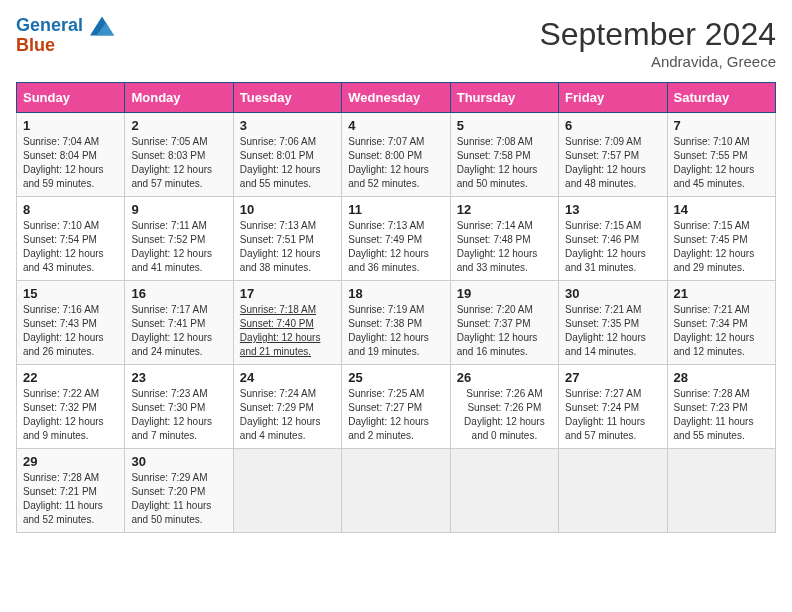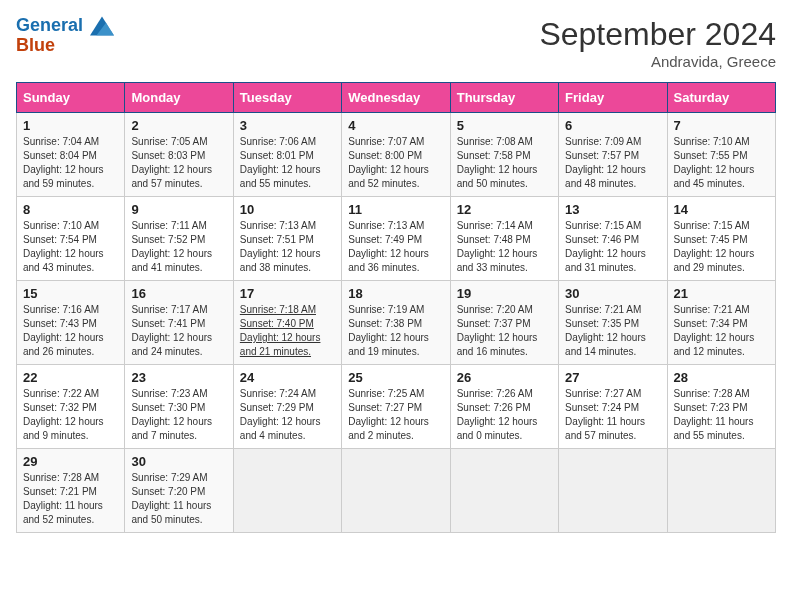--- a/index.html
+++ b/index.html
@@ -302,21 +302,21 @@
         </td>
         <td>
           <span class="day-num">25</span>
           <div class="day-info" style="white-space: pre-wrap;">Sunrise: 7:25 AM
 Sunset: 7:27 PM
 Daylight: 12 hours
 and 2 minutes.</div>
         </td>
         <td>
           <span class="day-num">26</span>
-          <div class="day-info" style="white-space: pre-wrap;">Sunrise: 7:26 AM
+          <div class="day-info" style="white-space: pre-wrap; text-align: center;">Sunrise: 7:26 AM
 Sunset: 7:26 PM
 Daylight: 12 hours
 and 0 minutes.</div>
         </td>
         <td>
           <span class="day-num">27</span>
           <div class="day-info" style="white-space: pre-wrap;">Sunrise: 7:27 AM
 Sunset: 7:24 PM
 Daylight: 11 hours
 and 57 minutes.</div>

